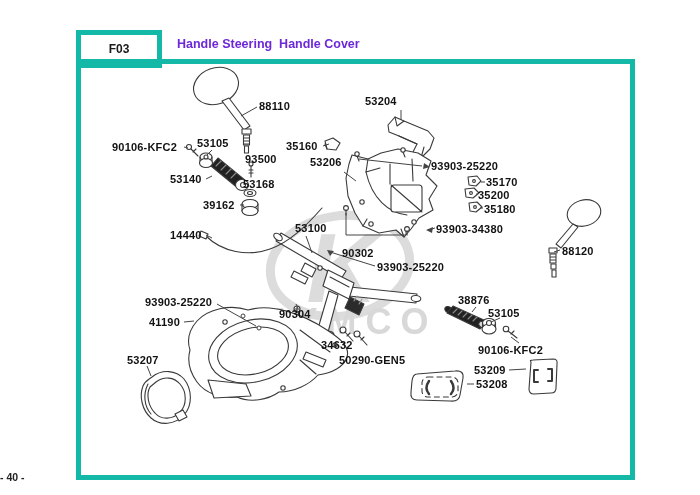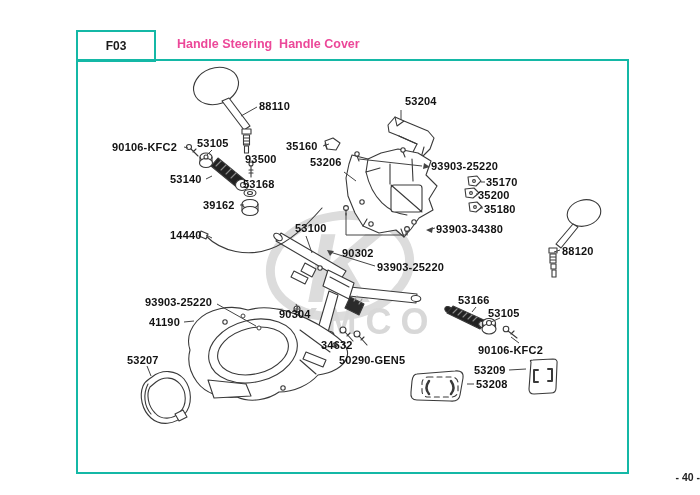--- a/index.html
+++ b/index.html
@@ -1,24 +1,24 @@
 <!DOCTYPE html>
 <html><head>
 <meta charset="utf-8">
 <style>
   html,body{margin:0;padding:0;background:#ffffff;}
   body{width:700px;height:495px;position:relative;overflow:hidden;
        font-family:"Liberation Sans",sans-serif;}
-  .frame{position:absolute;border:2px solid #14b8a6;background:transparent;}
+  .frame{position:absolute;border:5px solid #14b8a6;background:transparent;}
   #f03-box{left:76px;top:30px;width:76px;height:28px;display:flex;align-items:center;justify-content:center;
            font:bold 12px "Liberation Sans",sans-serif;color:#1a1a1a;}
   #title{position:absolute;left:153px;top:30px;height:28px;display:flex;align-items:center;
-         padding-left:24px;font:bold 12.5px "Liberation Sans",sans-serif;color:#ec4899;white-space:pre;}
+         padding-left:24px;font:bold 12.5px "Liberation Sans",sans-serif;color:#6d28d9;white-space:pre;}
   #main-frame{left:76px;top:59px;width:549px;height:411px;}
-  #page-num{position:absolute;left:0;top:471px;width:700px;text-align:right;
+  #page-num{position:absolute;left:0;top:471px;width:700px;text-align:left;
             font:bold 10.5px "Liberation Sans",sans-serif;color:#222;}
   #art{position:absolute;left:0;top:0;}
   .lbl{position:absolute;font:bold 11px "Liberation Sans",sans-serif;color:#121212;
        white-space:nowrap;letter-spacing:.2px;}
   svg *{vector-effect:non-scaling-stroke;}
 </style>
 </head>
 <body>
 
 <div class="frame" id="f03-box">F03</div>
@@ -252,41 +252,41 @@
     <path d="M147,366 L151,376"></path>
     <circle cx="243" cy="316" r="2" fill="#fff"></circle>
     <circle cx="259" cy="328" r="2" fill="#fff"></circle>
     <polygon points="424,163 430,167 423,169" fill="#444" stroke="none"></polygon>
     <polygon points="327,250 334,251 330,256" fill="#444" stroke="none"></polygon>
     <polygon points="426,230 433,227 432,233" fill="#444" stroke="none"></polygon>
   </g>
 </svg>
 
 <div class="lbl" style="left:259px;top:100px">88110</div>
-<div class="lbl" style="left:405px;top:95px">53204</div>
+<div class="lbl" style="left:365px;top:95px">53204</div>
 <div class="lbl" style="left:112px;top:141px">90106-KFC2</div>
 <div class="lbl" style="left:197px;top:137px">53105</div>
 <div class="lbl" style="left:286px;top:140px">35160</div>
 <div class="lbl" style="left:431px;top:160px">93903-25220</div>
 <div class="lbl" style="left:245px;top:153px">93500</div>
 <div class="lbl" style="left:310px;top:156px">53206</div>
 <div class="lbl" style="left:170px;top:173px">53140</div>
 <div class="lbl" style="left:243px;top:178px">53168</div>
 <div class="lbl" style="left:486px;top:176px">35170</div>
 <div class="lbl" style="left:478px;top:189px">35200</div>
 <div class="lbl" style="left:203px;top:199px">39162</div>
 <div class="lbl" style="left:484px;top:203px">35180</div>
 <div class="lbl" style="left:170px;top:229px">14440</div>
 <div class="lbl" style="left:295px;top:222px">53100</div>
 <div class="lbl" style="left:436px;top:223px">93903-34380</div>
 <div class="lbl" style="left:562px;top:245px">88120</div>
 <div class="lbl" style="left:342px;top:247px">90302</div>
 <div class="lbl" style="left:377px;top:261px">93903-25220</div>
 <div class="lbl" style="left:279px;top:308px">90304</div>
-<div class="lbl" style="left:458px;top:294px">53166</div>
+<div class="lbl" style="left:458px;top:294px">38876</div>
 <div class="lbl" style="left:145px;top:296px">93903-25220</div>
 <div class="lbl" style="left:488px;top:307px">53105</div>
 <div class="lbl" style="left:149px;top:316px">41190</div>
 <div class="lbl" style="left:478px;top:344px">90106-KFC2</div>
 <div class="lbl" style="left:321px;top:339px">34632</div>
 <div class="lbl" style="left:127px;top:354px">53207</div>
 <div class="lbl" style="left:339px;top:354px">50290-GEN5</div>
 <div class="lbl" style="left:474px;top:364px">53209</div>
 <div class="lbl" style="left:476px;top:378px">53208</div>
 

